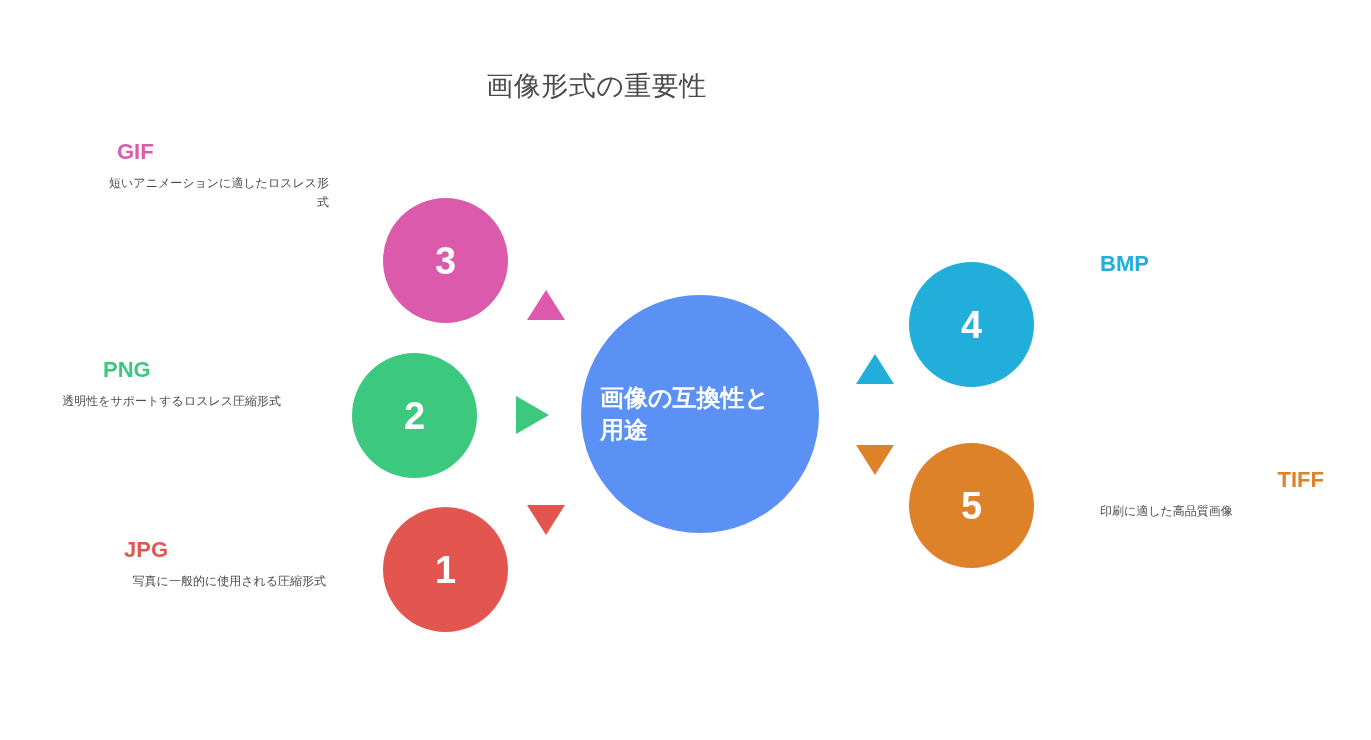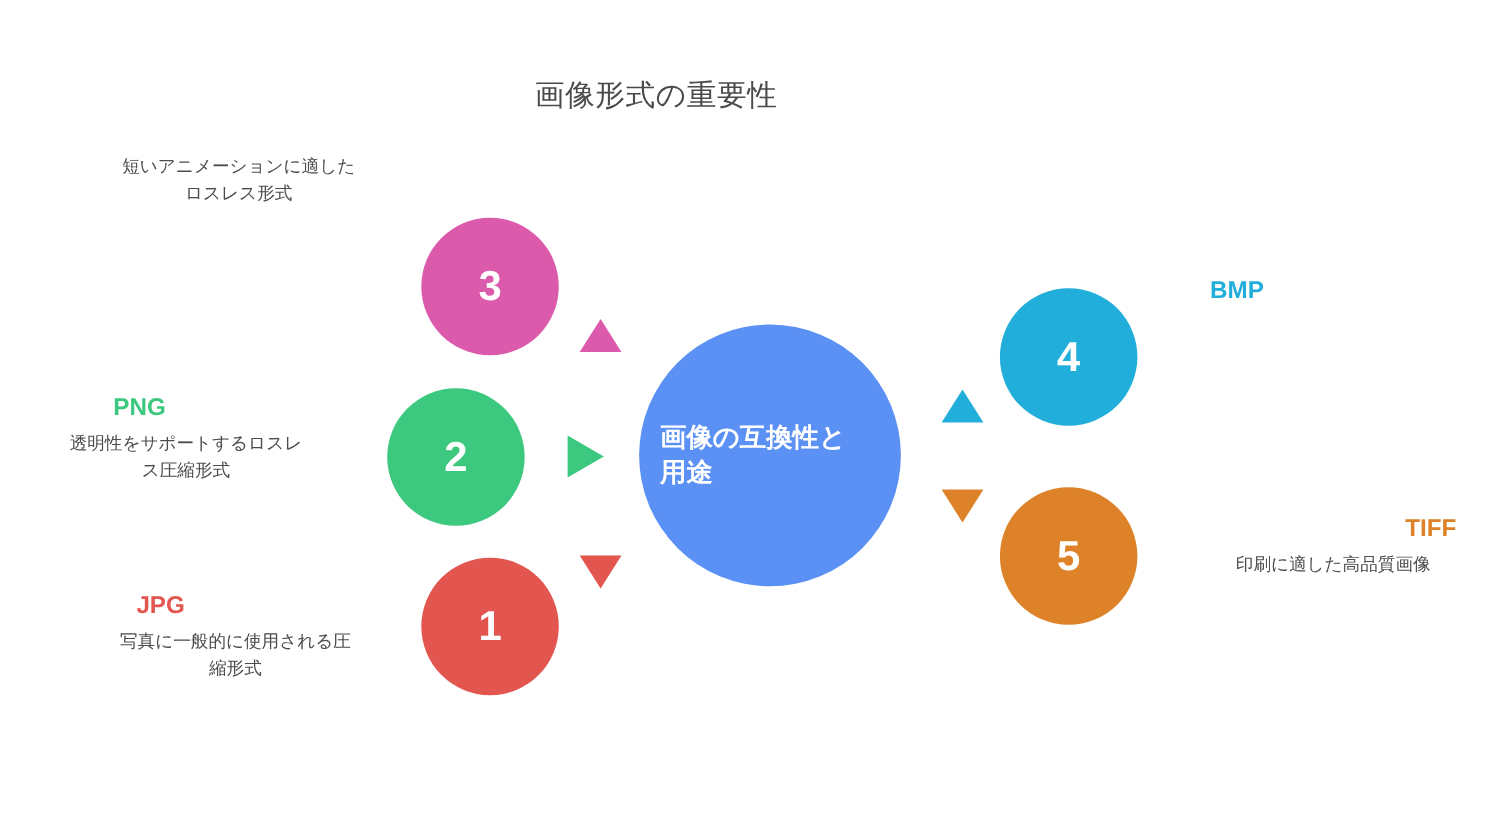--- a/index.html
+++ b/index.html
@@ -107,25 +107,24 @@
     position: absolute;
     width: 224px;
   }
   .info-title {
     font-size: 22px;
     font-weight: bold;
     margin: 0 0 10px 0;
     line-height: 1.1;
   }
   .info-desc {
-    font-size: 16px;
+    font-size: 12px;
     line-height: 1.55;
     color: #4c4c4c;
     margin: 0;
-    text-align: center;
   }
 
   .info-left  { text-align: right; }
   .info-right { text-align: left; }
 
   .info-gif  { left: 105px; top: 140px; }
   .info-png  { left: 57px;  top: 358px; }
   .info-jpg  { left: 102px; top: 538px; }
   .info-bmp  { left: 1100px; top: 252px; }
   .info-tiff { left: 1100px; top: 468px; }
@@ -168,20 +167,21 @@
     <span class="node-number">5</span>
   </div>
 
   <div class="marker down  marker-1"></div>
   <div class="marker right marker-2"></div>
   <div class="marker up    marker-3"></div>
   <div class="marker up    marker-4"></div>
   <div class="marker down  marker-5"></div>
 
   <div class="info info-left info-gif">
+    <p class="info-title">GIF</p>
     <p class="info-desc">短いアニメーションに適したロスレス形式</p>
   </div>
 
   <div class="info info-left info-png">
     <p class="info-title">PNG</p>
     <p class="info-desc">透明性をサポートするロスレス圧縮形式</p>
   </div>
 
   <div class="info info-left info-jpg">
     <p class="info-title">JPG</p>

